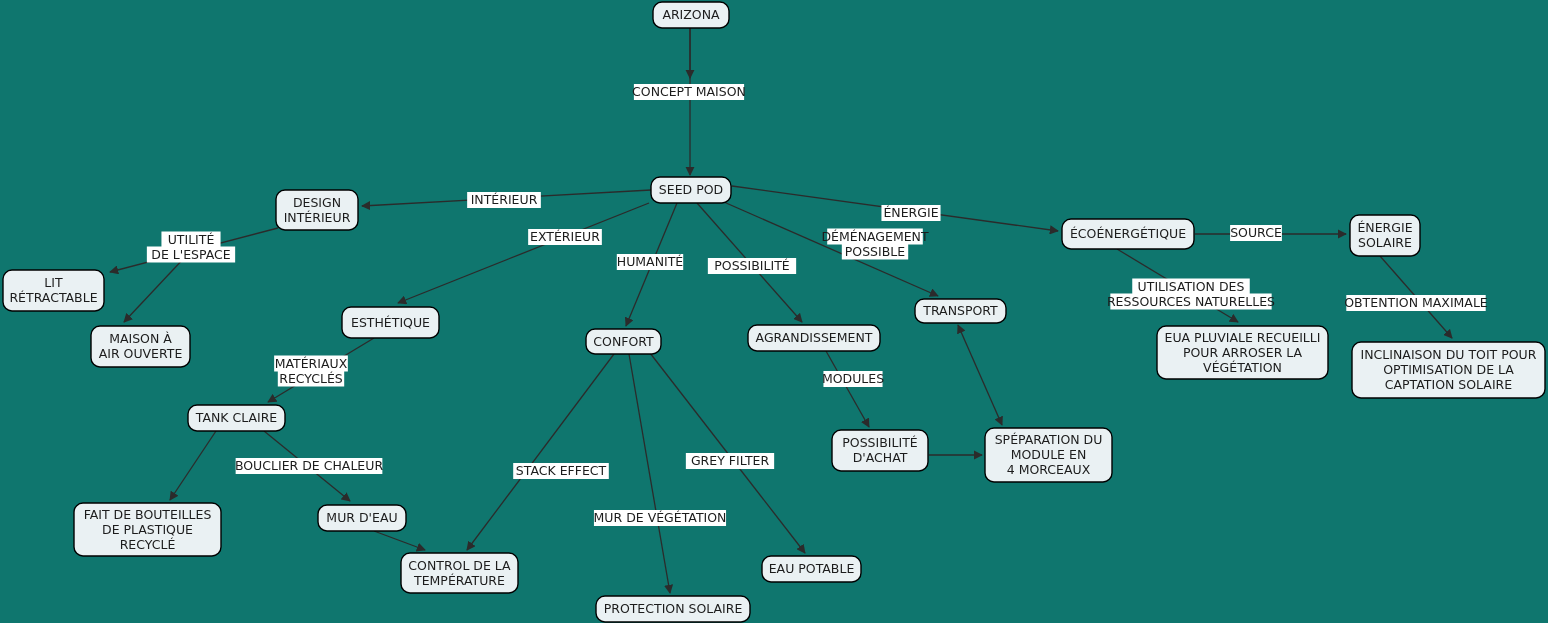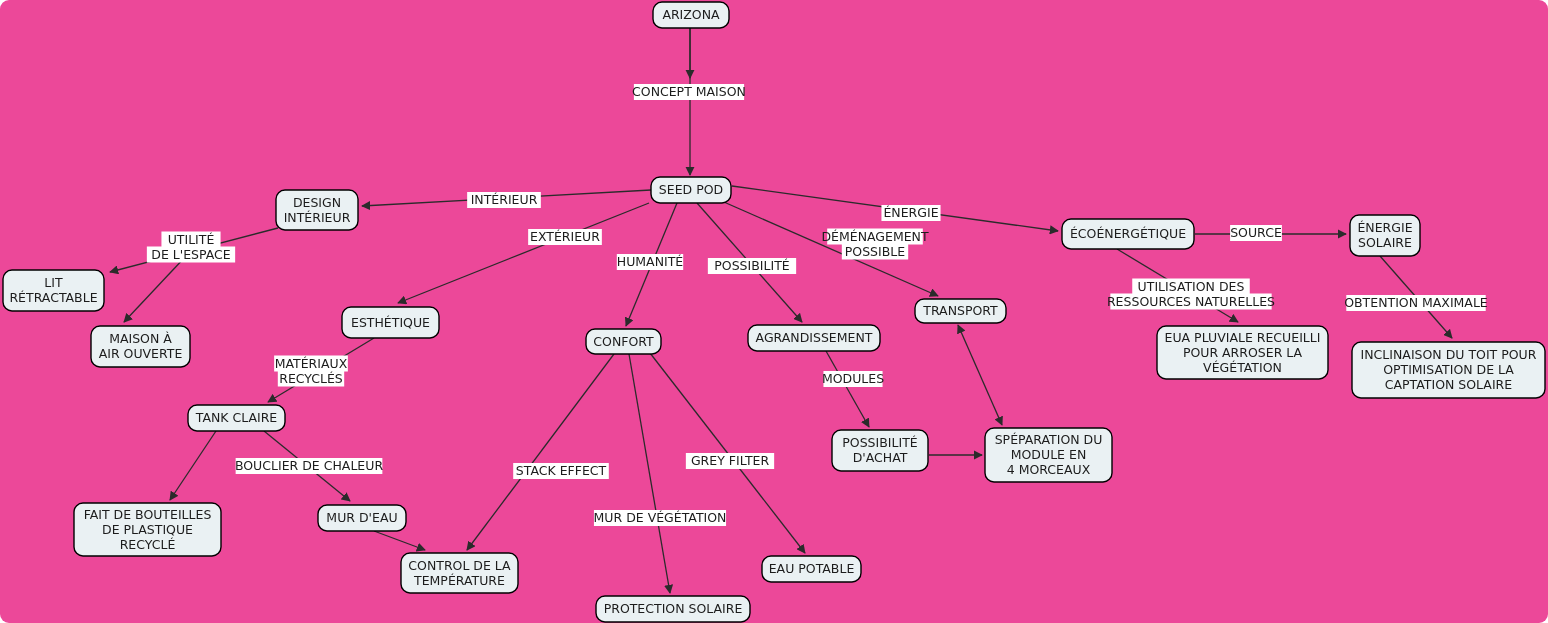--- a/index.html
+++ b/index.html
@@ -4,23 +4,22 @@
 <style>
   html, body {
     margin: 0;
     padding: 0;
     background: #ffffff;
   }
   #canvas {
     position: relative;
     width: 1548px;
     height: 623px;
-    background: #ec4899;
+    background: #0f766e;
     font-family: "DejaVu Sans", sans-serif;
-    border-radius: 9px;
   }
   svg#map {
     position: absolute;
     left: 0;
     top: 0;
     width: 1548px;
     height: 623px;
   }
   .node-rect {
     fill: #eaf1f3;

